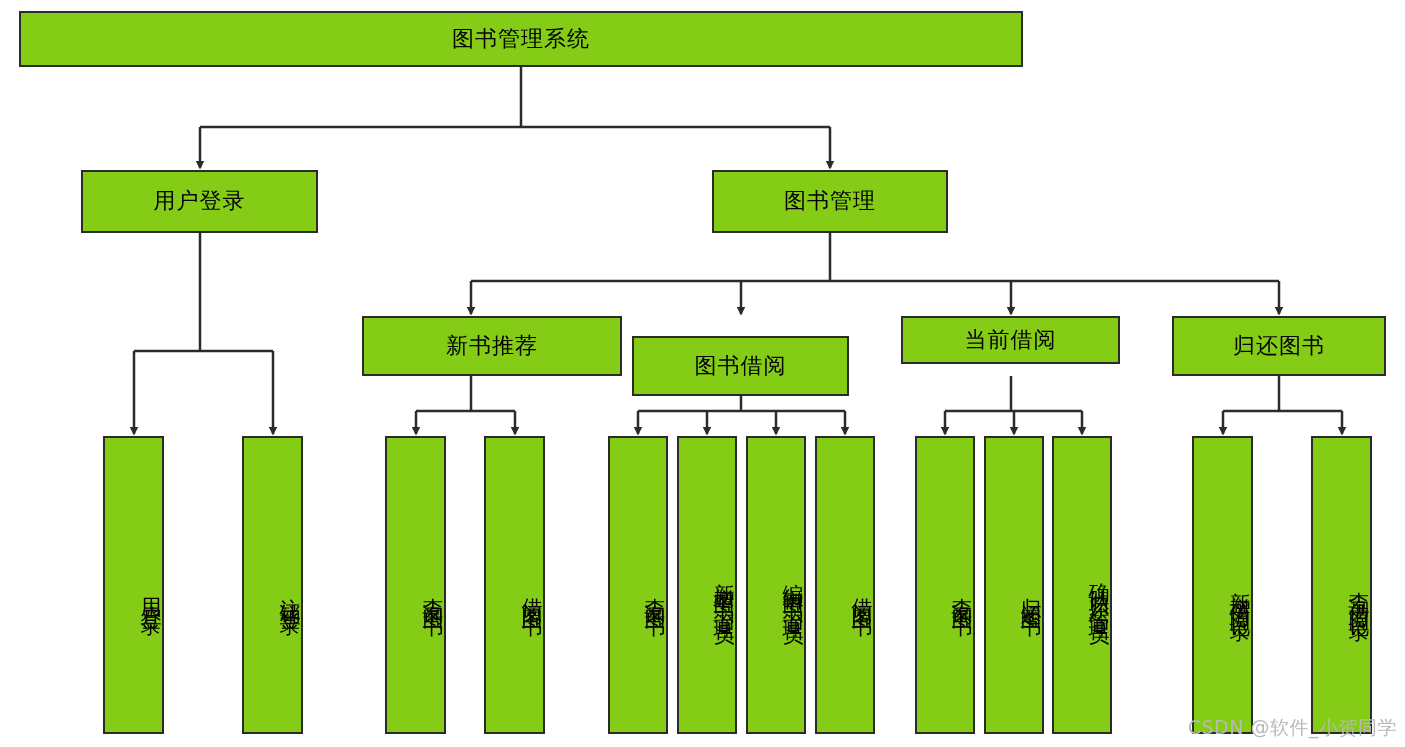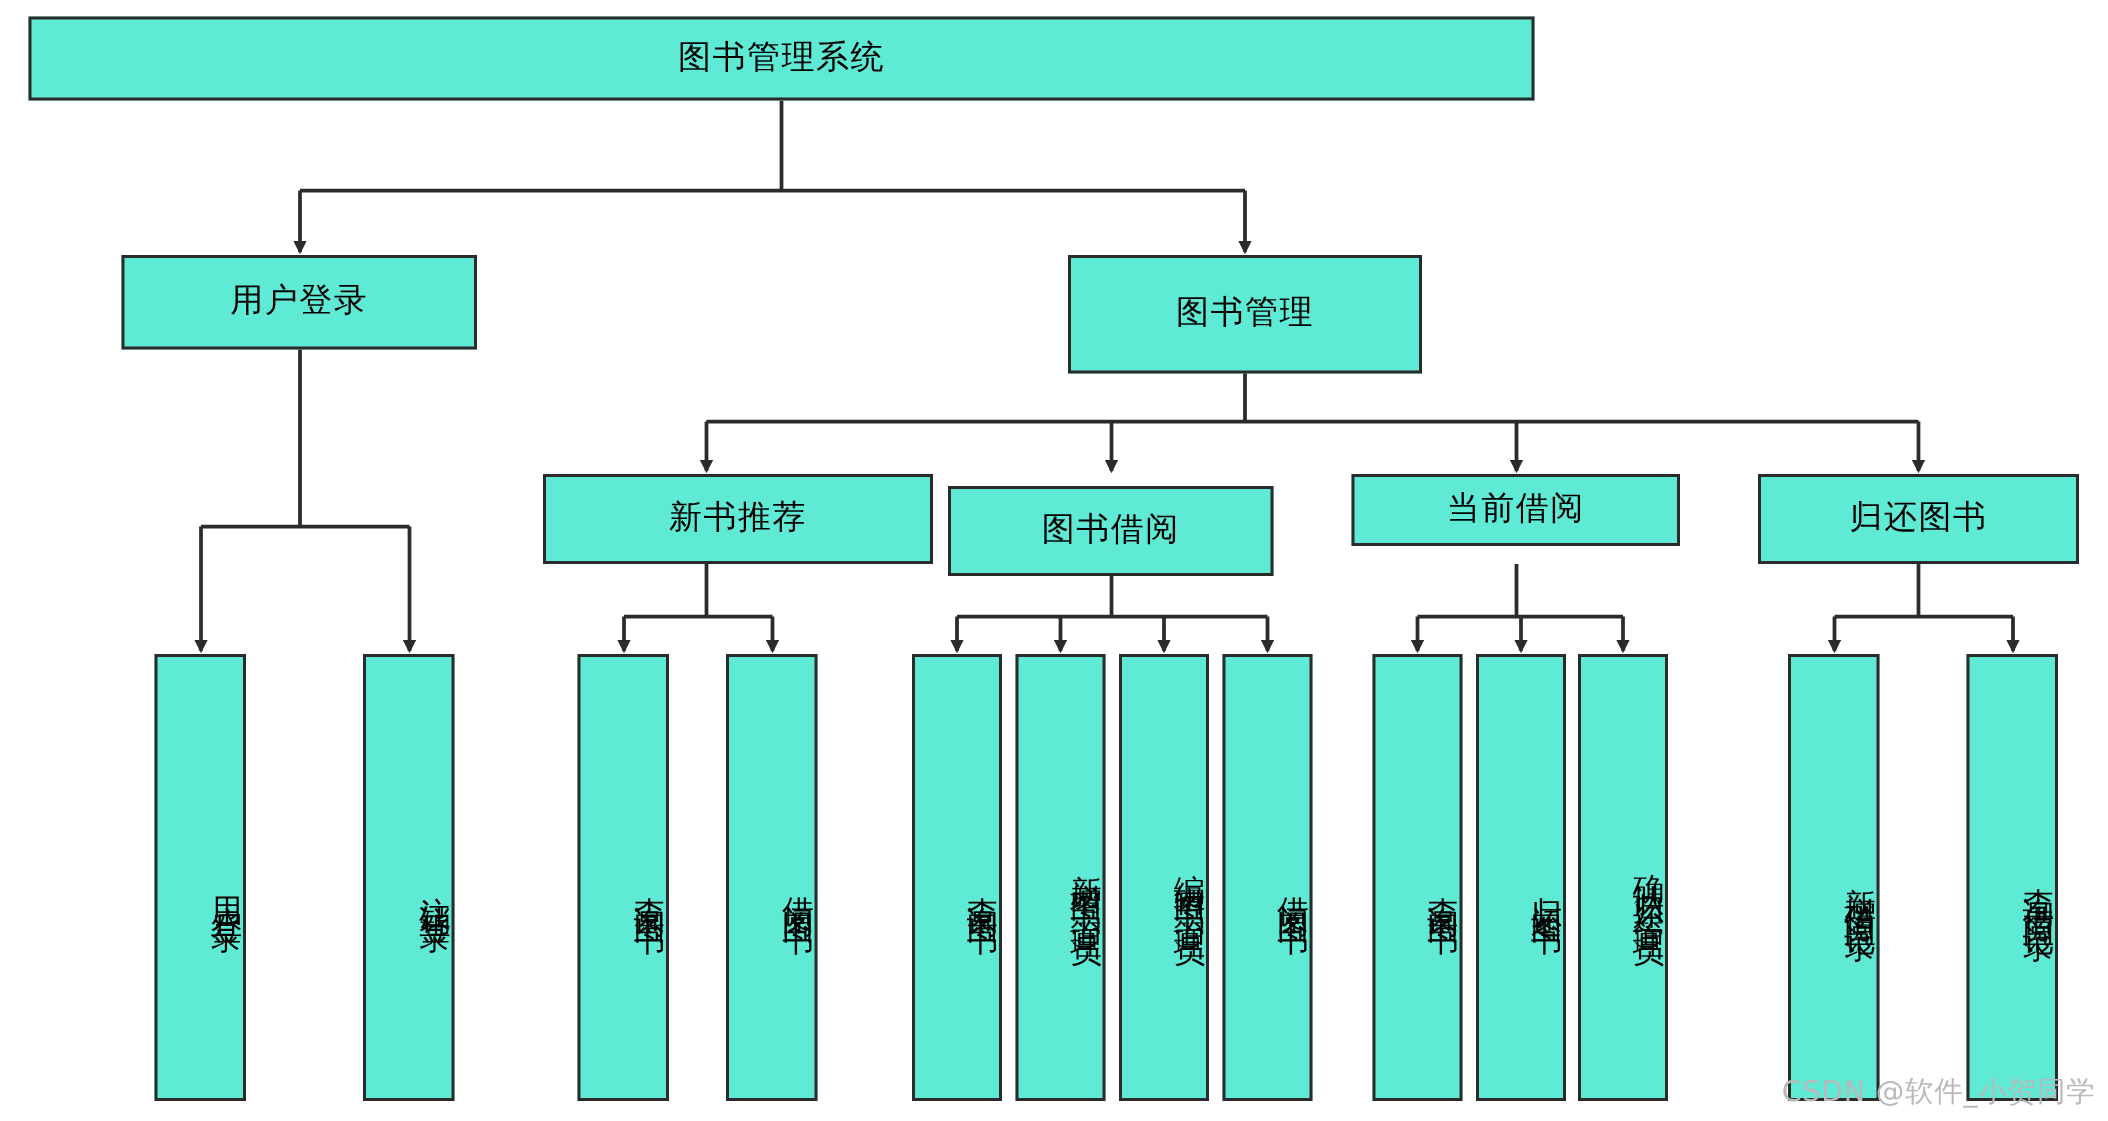--- a/index.html
+++ b/index.html
@@ -22,21 +22,21 @@
     position: absolute;
     left: 0;
     top: 0;
     width: 1405px;
     height: 747px;
     pointer-events: none;
   }
   .node {
     position: absolute;
     box-sizing: border-box;
-    background: #5eead4;
+    background: #84cc16;
     border: 2px solid #2b2b2b;
     display: flex;
     align-items: center;
     justify-content: center;
     color: #000000;
     z-index: 2;
   }
   .node.horiz {
     font-size: 22px;
     letter-spacing: 1px;
@@ -116,28 +116,28 @@
       </g>
   </svg>
 
   <div class="node horiz" id="node-root" style="left: 19px; top: 11px; width: 1004px; height: 56px;">
     <span class="node-label">图书管理系统</span>
   </div>
 
   <div class="node horiz" id="node-user-login" style="left: 81px; top: 170px; width: 237px; height: 63px;">
     <span class="node-label">用户登录</span>
   </div>
-  <div class="node horiz" id="node-book-manage" style="left: 712px; top: 170px; width: 236px; height: 79px;">
+  <div class="node horiz" id="node-book-manage" style="left: 712px; top: 170px; width: 236px; height: 63px;">
     <span class="node-label">图书管理</span>
   </div>
 
   <div class="node horiz" id="node-new-book-recommend" style="left: 362px; top: 316px; width: 260px; height: 60px;">
     <span class="node-label">新书推荐</span>
   </div>
-  <div class="node horiz" id="node-book-borrow" style="left: 632px; top: 324px; width: 217px; height: 60px;">
+  <div class="node horiz" id="node-book-borrow" style="left: 632px; top: 336px; width: 217px; height: 60px;">
     <span class="node-label">图书借阅</span>
   </div>
   <div class="node horiz" id="node-current-borrow" style="left: 901px; top: 316px; width: 219px; height: 48px;">
     <span class="node-label">当前借阅</span>
   </div>
   <div class="node horiz" id="node-borrow-record" style="left: 1172px; top: 316px; width: 214px; height: 60px;">
     <span class="node-label">归还图书</span>
   </div>
 
   <div class="node vert" id="node-leaf-user-login" style="left: 103px; top: 436px; width: 61px; height: 298px;">

